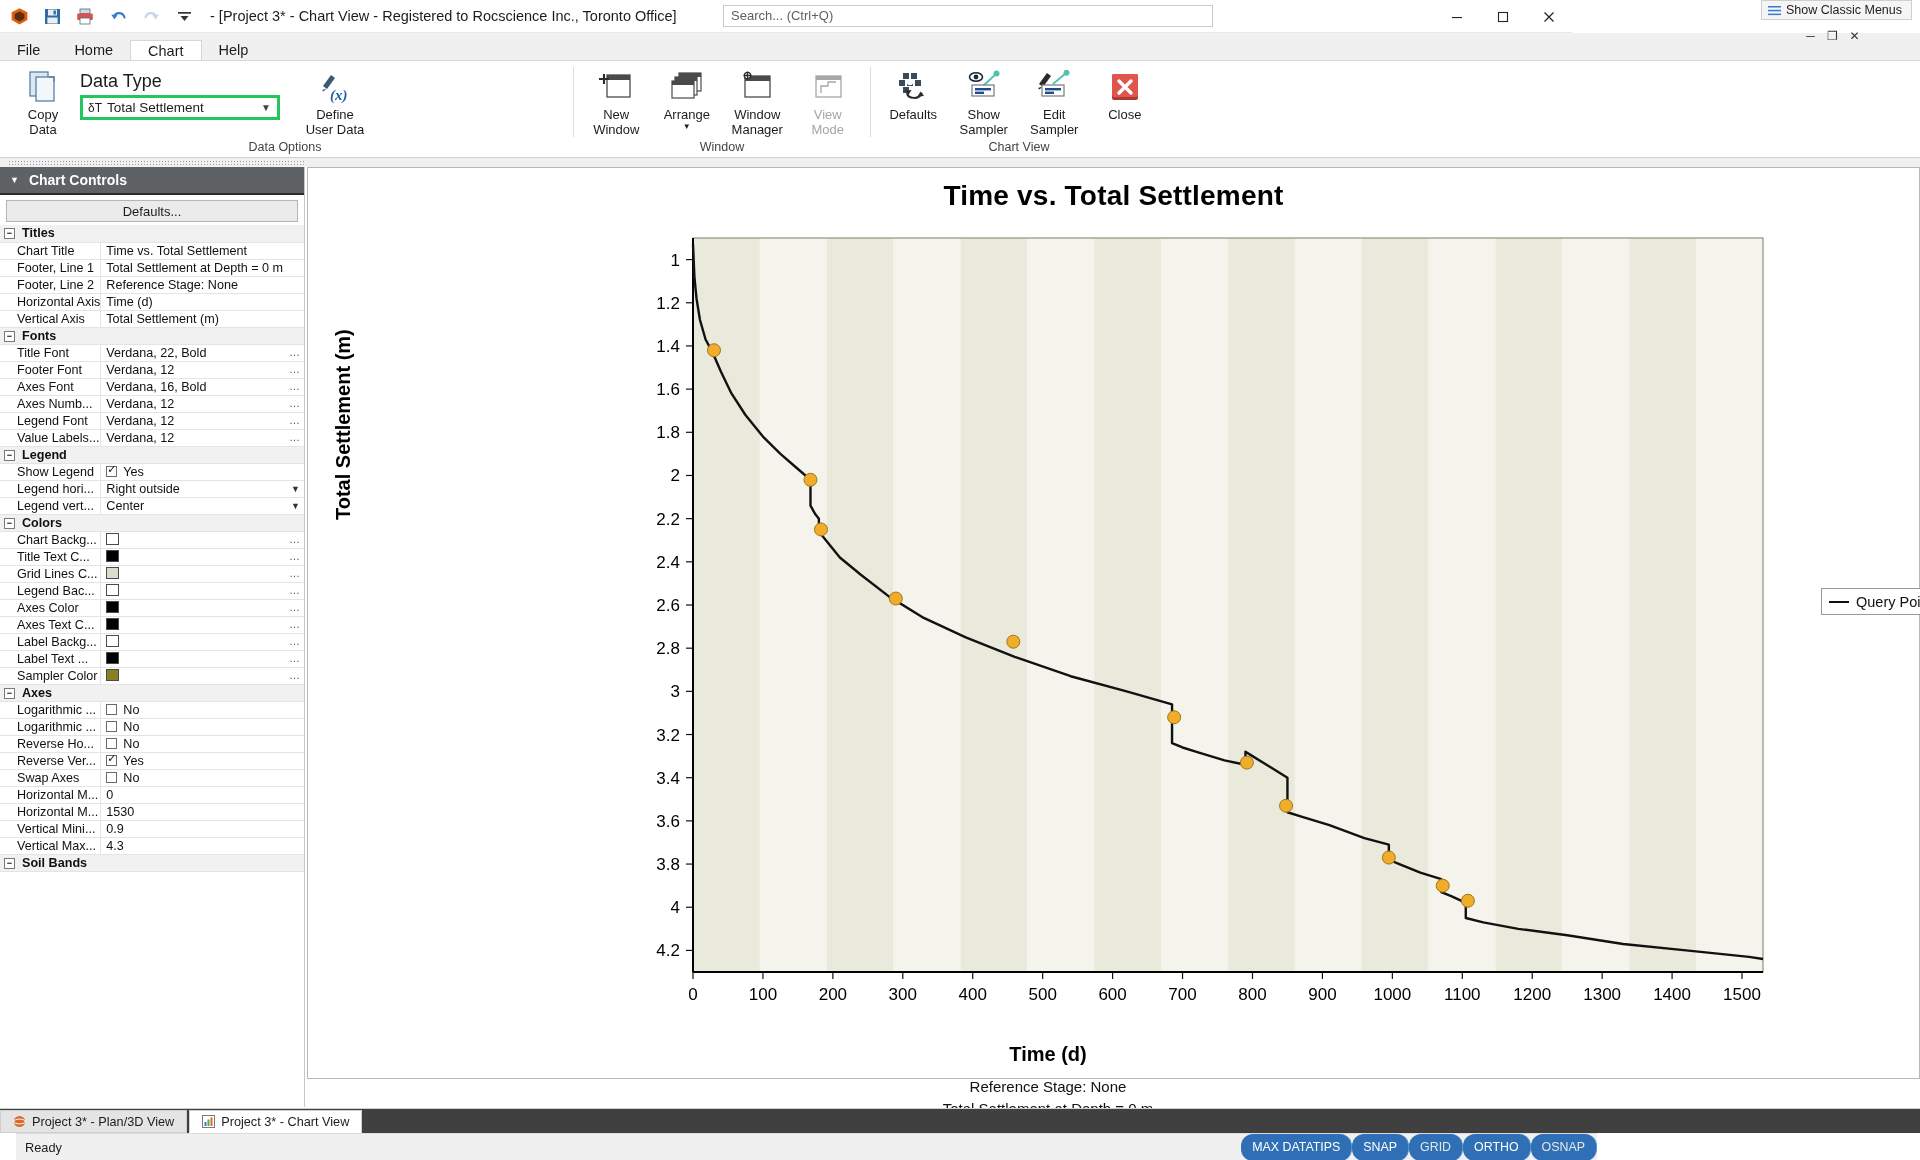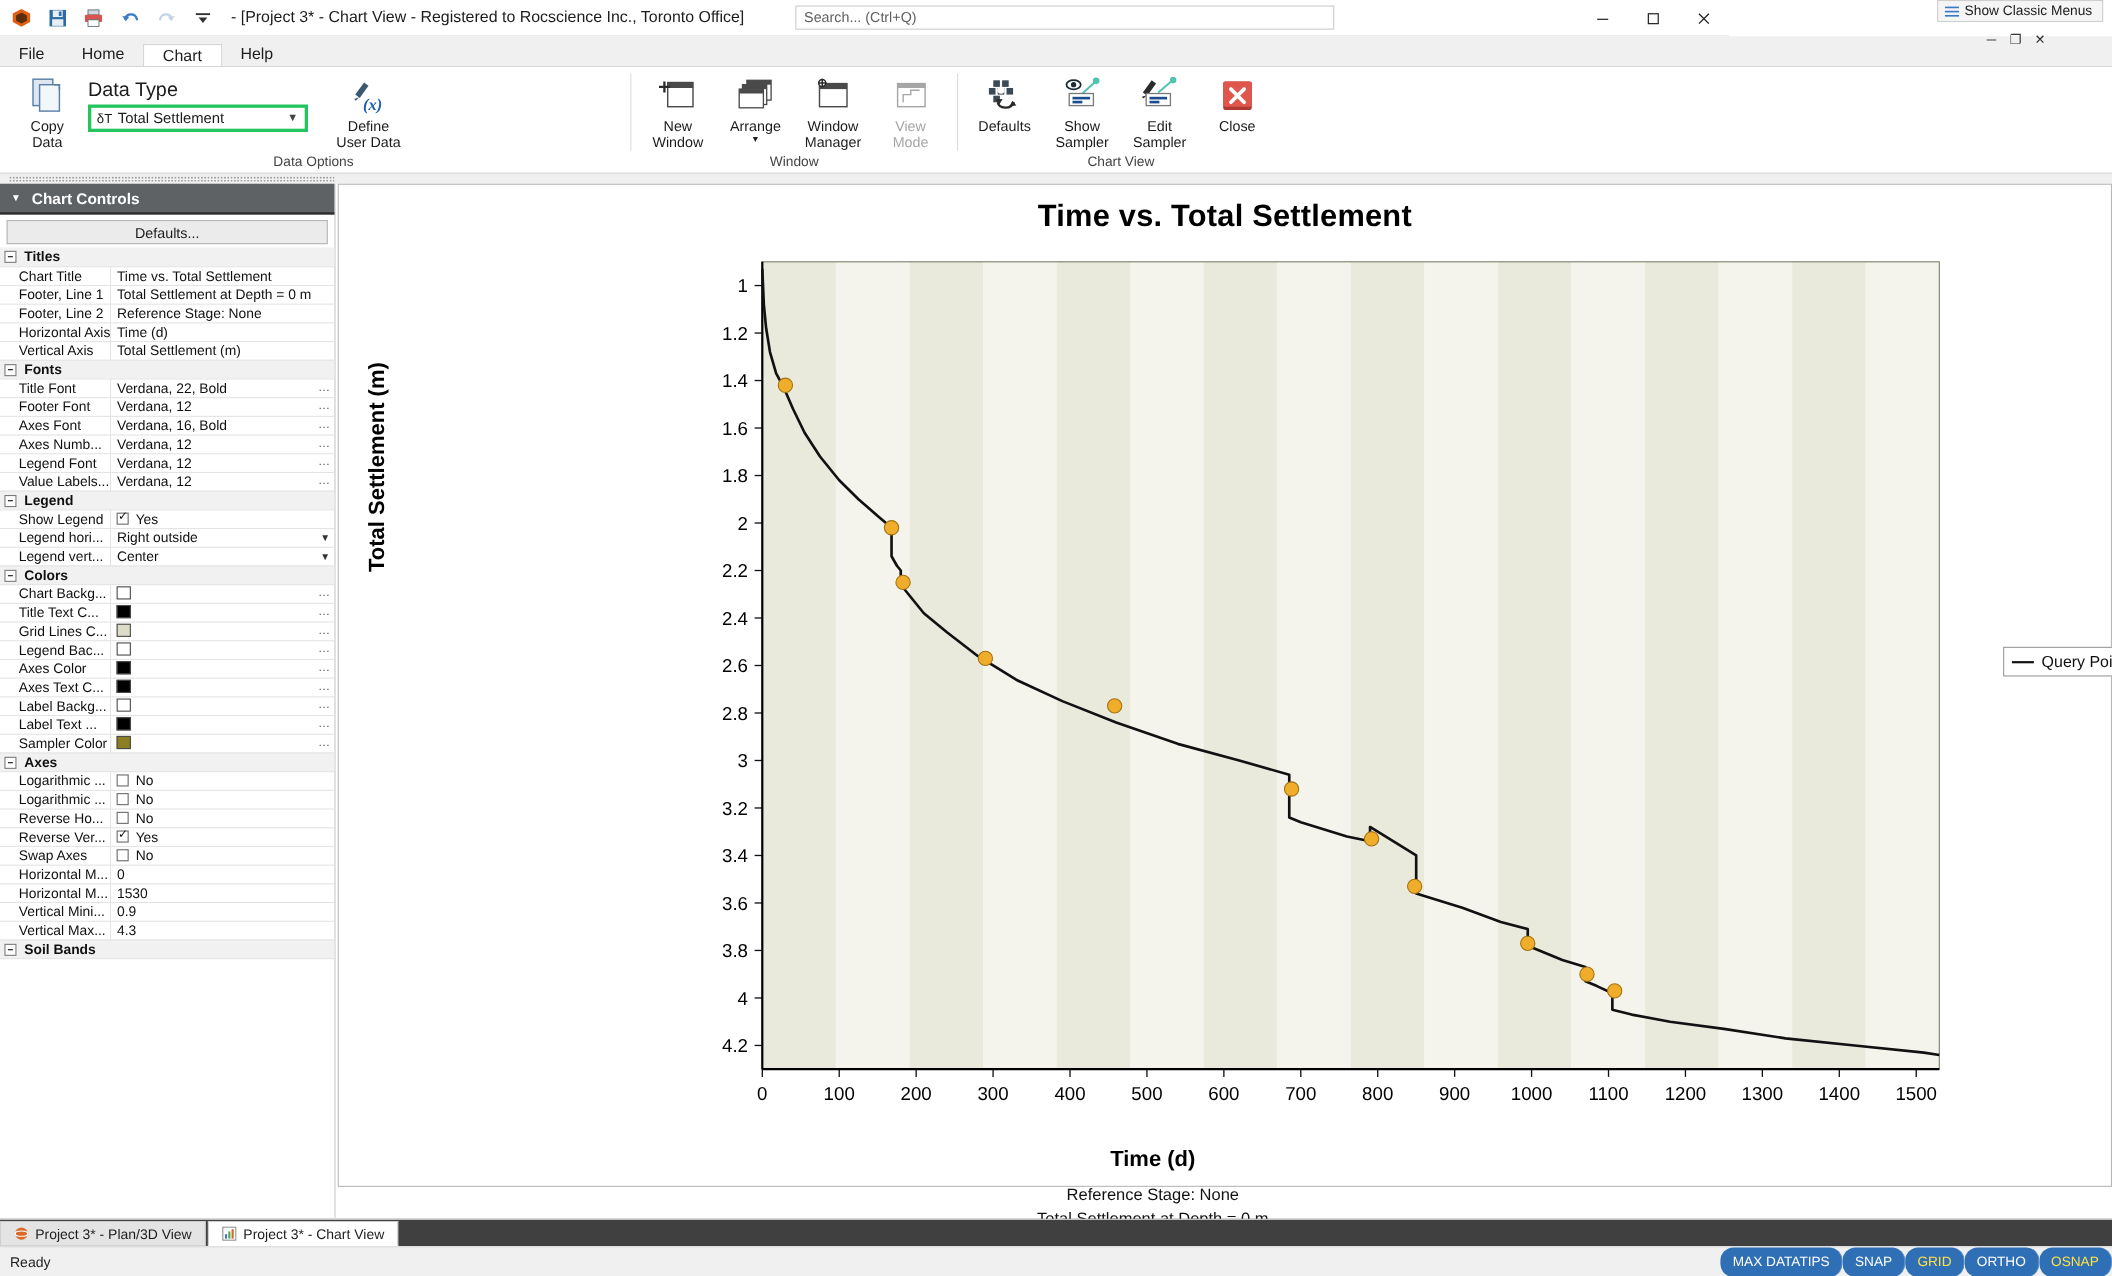--- a/index.html
+++ b/index.html
@@ -150,31 +150,31 @@
   }
   .dtab {
     height: 23px; display: flex; align-items: center; gap: 6px; padding: 0 12px;
     font-size: 12.7px; color: #1c1c1c; border: 1px solid #cfcfcf; background: #e4e4e4;
     margin-right: 2px; cursor: pointer;
   }
   .dtab.active { background: #ffffff; border-bottom-color: #fff; }
 
   
   .statusbar {
-    position: absolute; left: 0; top: 1133px; width: 1920px; height: 27px;
+    position: absolute; left: 16px; top: 1133px; width: 1581px; height: 27px;
     background: #f0f0f0; display: flex; align-items: center; font-size: 12.8px; color: #1c1c1c;
     border-top: 1px solid #dcdcdc;
   }
   .status-left { padding-left: 9px; }
   .status-right { margin-left: auto; display: flex; height: 27px; }
   .sbtn {
     display: flex; align-items: center; padding: 0 11px; font-size: 12.4px;
     color: #ffffff; background: #2f6fb5; border-right: 1px solid #5a90c8; cursor: pointer; border-radius: 12px;
   }
-  .sbtn.off { color: #fde047; }
+  .sbtn.off { color: #e5e5e5; }
 </style>
 </head>
 <body>
 
 <div class="titlebar">
   <div class="qat">
     <div class="qat-btn">
       <svg width="19" height="19" viewBox="0 0 19 19">
           <path d="M9.5 1.2 L17.4 5.2 L17.4 13 L9.5 17.4 L1.6 13 L1.6 5.2 Z" fill="#e06010"></path>
           <path d="M9.5 4.4 L14.4 7 L14.4 11.8 L9.5 14.4 L4.6 11.8 L4.6 7 Z" fill="#5a2d0c"></path>

